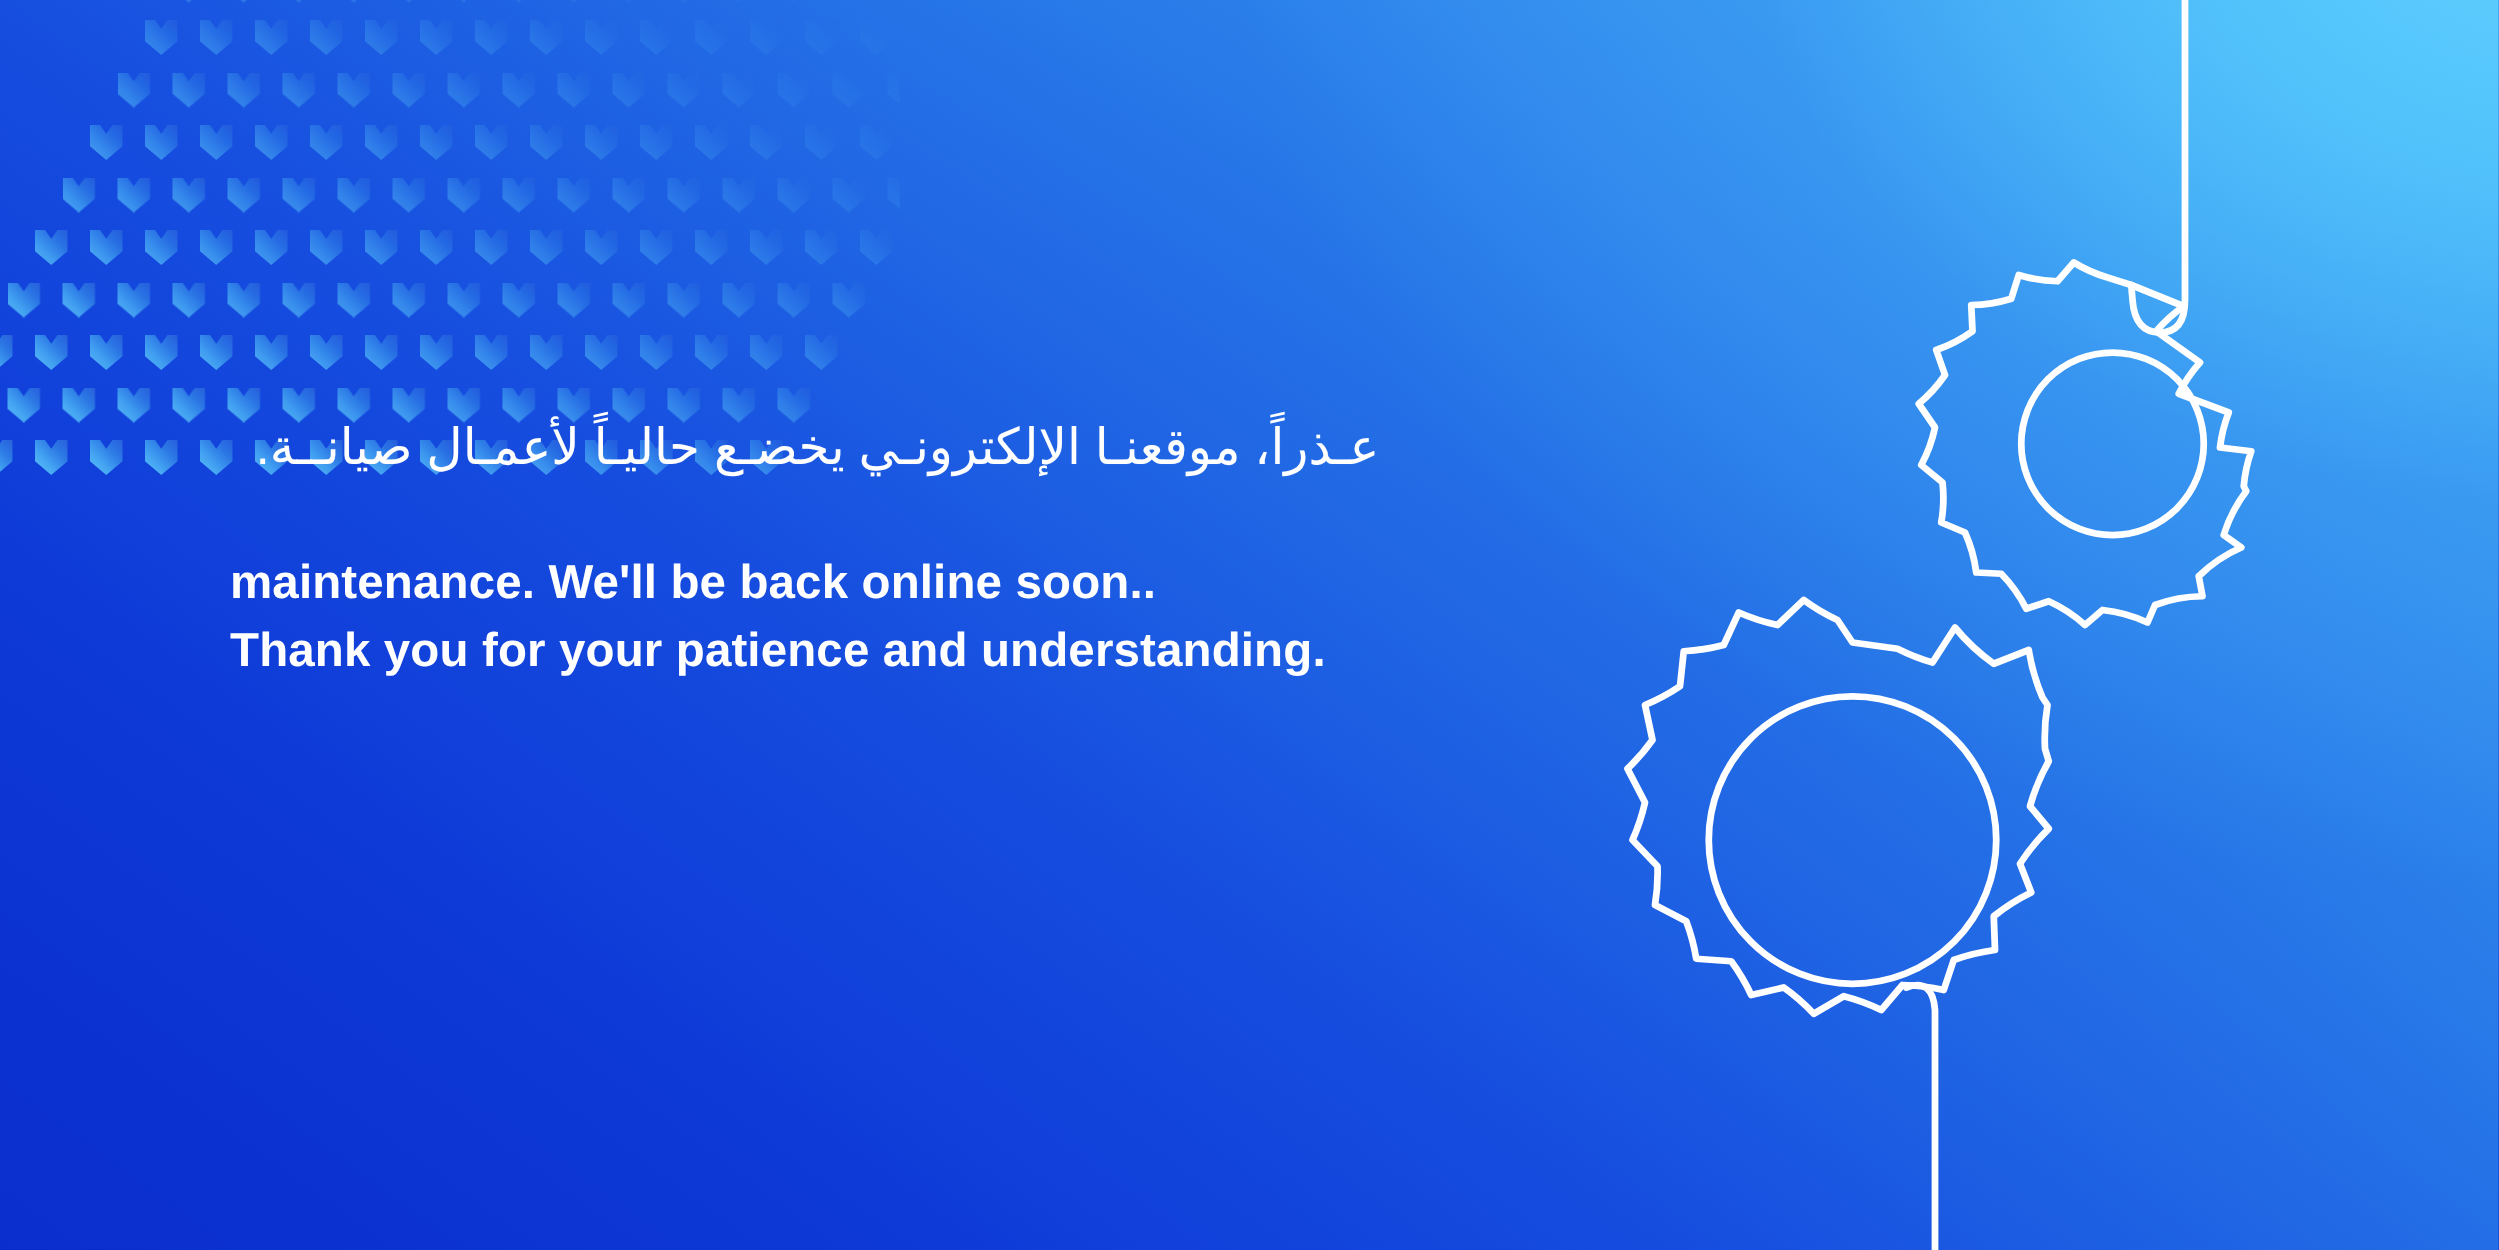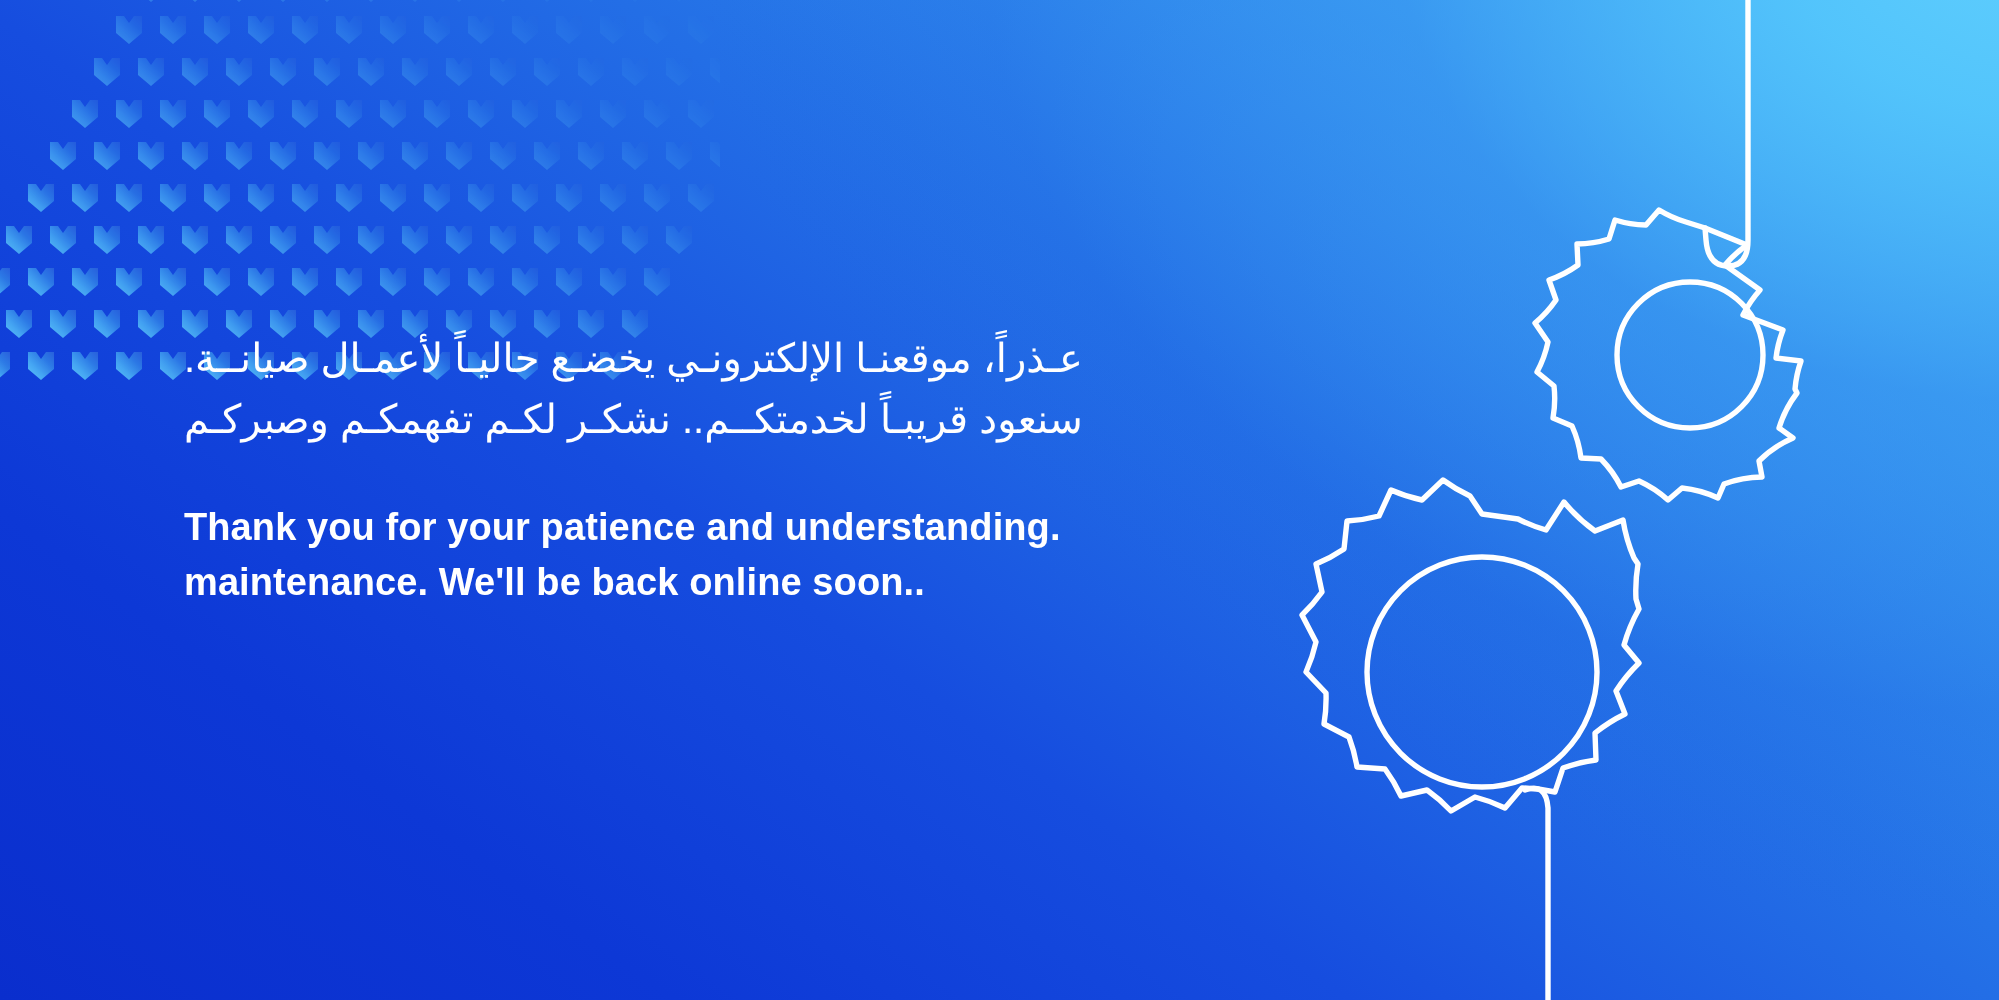--- a/index.html
+++ b/index.html
@@ -82,21 +82,21 @@
   
   .copy {
     position: absolute;
     left: 184px;
     top: 330px;
     width: 1000px;
   }
 
   .ar-block {
     direction: rtl;
-    text-align: left;
+    text-align: center;
     color: #ffffff;
     font-size: 40px;
     line-height: 1.42;
     font-weight: 500;
     letter-spacing: 0px;
     width: 940px;
     text-shadow: 0 0 1px rgba(255,255,255,0.15);
   }
   .ar-line { white-space: nowrap; }
   .ar-line.l2 { margin-top: 4px; }
@@ -434,23 +434,22 @@
 
         <path d="M275,800 Q296,792 298,818 L298,1040"></path>
       </g>
     </svg>
   </div>
 
   <div class="copy">
 
     <div class="ar-block" dir="rtl">
       <div class="ar-line l1">عـذراً، موقعنـا الإلكترونـي يخضـع حاليـاً لأعمـال صيانــة.</div>
-      <div class="ar-line l2">سنعود قريبـاً لخدمتكــم.. نشكـر لكـم تفهمكـم وصبركـم</div>
     </div>
 
     <div class="en-block" dir="ltr">
+      <div class="en-line">maintenance. We'll be back online soon..</div>
       <div class="en-line">Thank you for your patience and understanding.</div>
-      <div class="en-line">maintenance. We'll be back online soon..</div>
     </div>
 
   </div>
 
 </div>
 
 </body></html>

